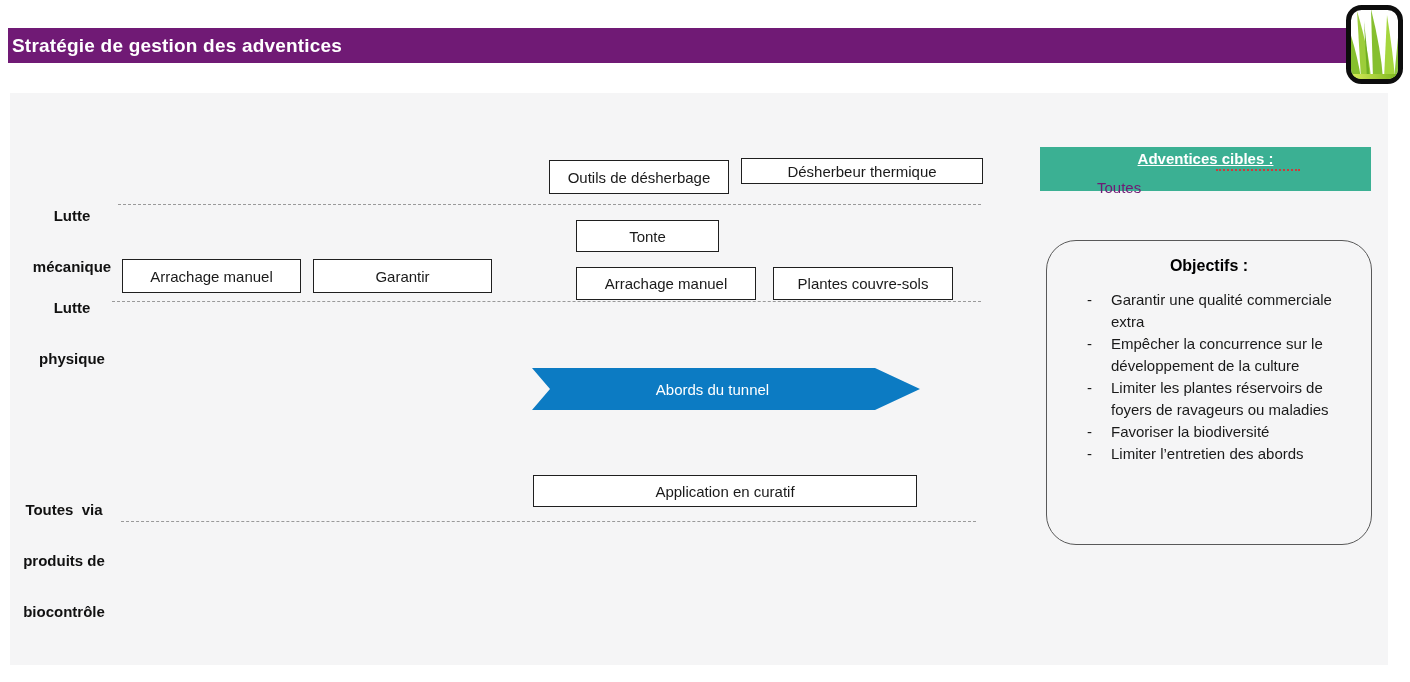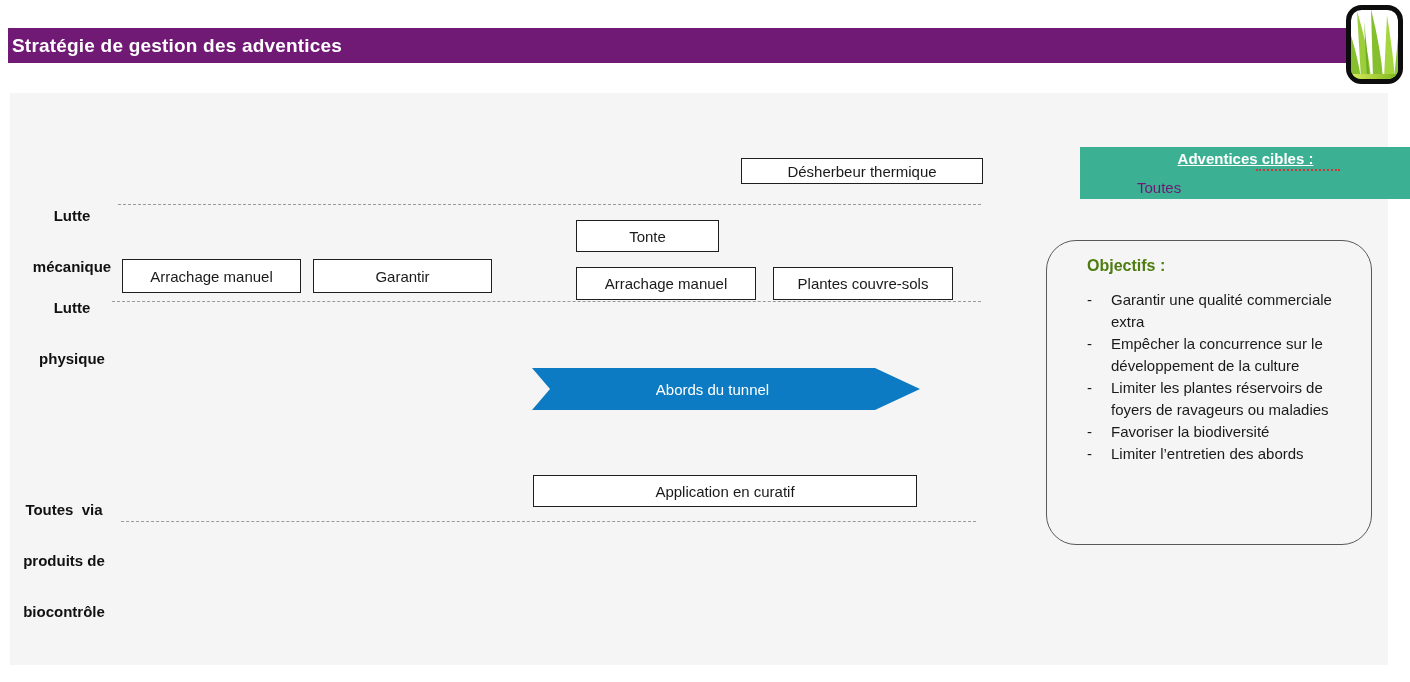--- a/index.html
+++ b/index.html
@@ -48,33 +48,33 @@
          color:#fff;font-size:15px;}
   .arrow .arrow-label{flex:1;text-align:center;}
   .arrow.tunnel{left:120px;width:405px;background:#3BB093;
      clip-path:polygon(0 0,360px 0,405px 50%,360px 100%,0 100%,40px 50%);
      padding-left:40px;padding-right:45px;box-sizing:border-box;}
   .arrow.abords{left:532px;width:388px;background:#0C7BC3;
      clip-path:polygon(0 0,343px 0,388px 50%,343px 100%,0 100%,18px 50%);
      padding-left:18px;padding-right:45px;box-sizing:border-box;align-items:center;}
 
   
-  .targets-box{position:absolute;left:1080px;top:147px;width:331px;height:52px;
+  .targets-box{position:absolute;left:1040px;top:147px;width:331px;height:44px;
                background:#3BB093;box-sizing:border-box;padding-top:3px;}
   .targets-heading{display:block;text-align:center;color:#ffffff;font-weight:bold;
                    font-size:15px;text-decoration:underline;}
   .targets-value{display:block;color:#701a75;font-size:15px;padding-left:57px;margin-top:12px;}
   .squiggle{position:absolute;left:176px;top:22px;width:84px;height:0;
             border-bottom:2px dotted #cc3b3b;}
 
   
   .objectives-box{position:absolute;left:1046px;top:240px;width:326px;height:305px;
                   border:1px solid #595959;border-radius:30px;box-sizing:border-box;
                   padding:16px 16px 0 40px;}
-  .objectives-heading{font-weight:bold;font-size:16px;color:#4d7c0f;
+  .objectives-heading{text-align:center;font-weight:bold;font-size:16px;color:#000000;
                       margin:0 24px 14px 0;}
   .objective-item{display:flex;font-size:15px;line-height:22px;color:#1a1a1a;}
   .objective-item .dash{width:24px;flex:0 0 24px;}
   .objective-item .obj-text{flex:1;}
 </style>
 </head>
 <body>
 
 <div class="page">
 
@@ -119,20 +119,21 @@
   <div class="row-label biocontrole">
     <span style="display:block">Toutes  via</span>
     <span style="display:block">produits de</span>
     <span style="display:block">biocontrôle</span>
   </div>
 
   <div class="divider d1"></div>
   <div class="divider d2"></div>
   <div class="divider d3"></div>
 
+  <div class="wbox b-outils">Outils de désherbage</div>
   <div class="wbox b-thermique">Désherbeur thermique</div>
   <div class="wbox b-tonte">Tonte</div>
   <div class="wbox b-arrachage1">Arrachage manuel</div>
   <div class="wbox b-paillage">Garantir</div>
   <div class="wbox b-arrachage2">Arrachage manuel</div>
   <div class="wbox b-couvresols">Plantes couvre-sols</div>
   <div class="wbox b-curatif">Application en curatif</div>
 
   <div class="arrow abords">
     <span class="arrow-label">Abords du tunnel</span>

